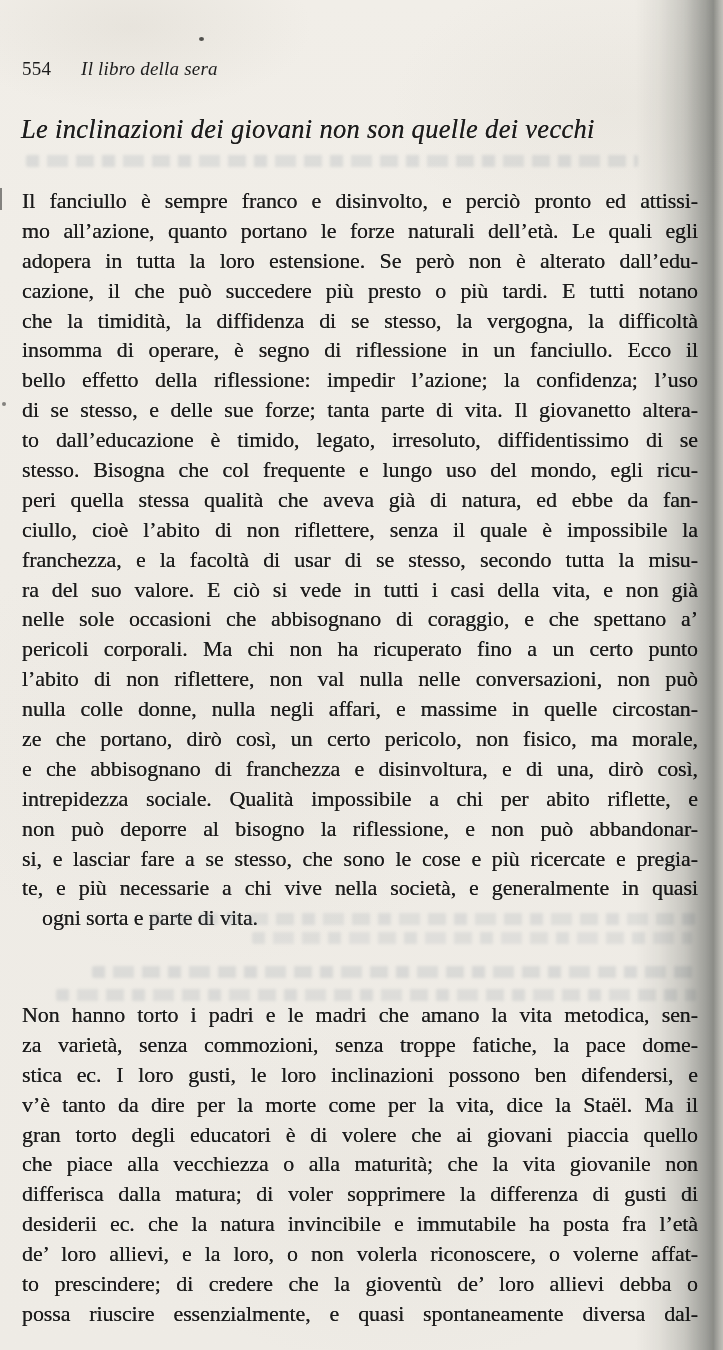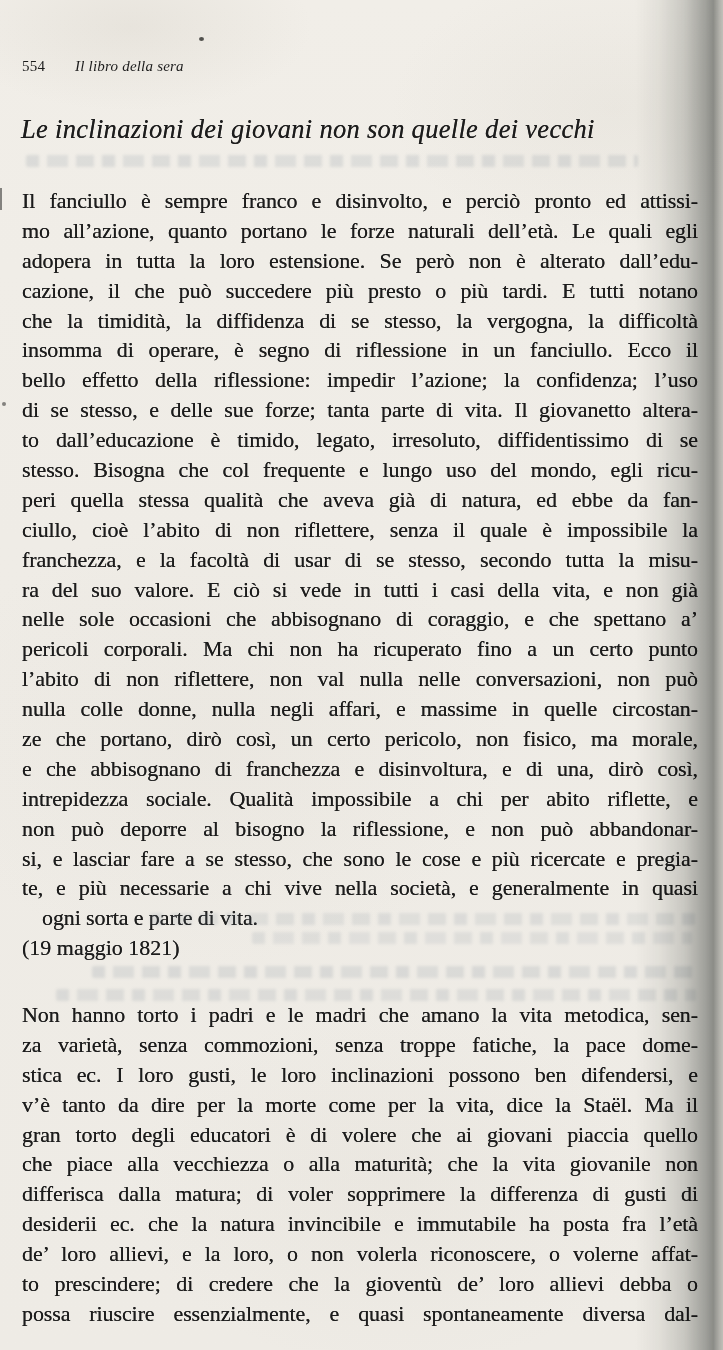--- a/index.html
+++ b/index.html
@@ -21,21 +21,21 @@
     background:
       radial-gradient(260px 120px at 18% 2%, rgba(198,192,180,.22), transparent 70%),
       radial-gradient(320px 200px at 85% 8%, rgba(200,195,183,.16), transparent 70%),
       radial-gradient(420px 320px at 30% 55%, rgba(206,200,189,.12), transparent 70%),
       radial-gradient(380px 260px at 55% 88%, rgba(204,198,186,.12), transparent 70%),
       linear-gradient(180deg, #f1eee8 0%, #efece6 40%, #eeebe5 100%);
   }
   .running-header {
     position: absolute;
     top: 58px; left: 22px;
-    font-size: 15px;
+    font-size: 19px;
     letter-spacing: .2px;
     white-space: nowrap;
   }
   .running-header .pagenum { display: inline-block; margin-right: 30px; }
   .running-header .booktitle { font-style: italic; }
   .section-title {
     position: absolute;
     top: 114px; left: 21px;
     font-size: 26.5px;
     font-weight: 400;
@@ -157,21 +157,20 @@
       <div class="line">nulla colle donne, nulla negli affari, e massime in quelle circostan-</div>
       <div class="line">ze che portano, dirò così, un certo pericolo, non fisico, ma morale,</div>
       <div class="line">e che abbisognano di franchezza e disinvoltura, e di una, dirò così,</div>
       <div class="line">intrepidezza sociale. Qualità impossibile a chi per abito riflette, e</div>
       <div class="line">non può deporre al bisogno la riflessione, e non può abbandonar-</div>
       <div class="line">si, e lasciar fare a se stesso, che sono le cose e più ricercate e pregia-</div>
       <div class="line">te, e più necessarie a chi vive nella società, e generalmente in quasi</div>
       <div class="line plain">ogni sorta e parte di vita.</div>
     </div>
 
-  <div class="date-line">(19 maggio 1821)</div>
 
   <div class="ghost ghost-2"></div>
   <div class="ghost ghost-3"></div>
   <div class="ghost ghost-4"></div>
   <div class="ghost ghost-5"></div>
 
   <div class="para para-2">
       <div class="line">Non hanno torto i padri e le madri che amano la vita metodica, sen-</div>
       <div class="line">za varietà, senza commozioni, senza troppe fatiche, la pace dome-</div>
       <div class="line">stica ec. I loro gusti, le loro inclinazioni possono ben difendersi, e</div>

